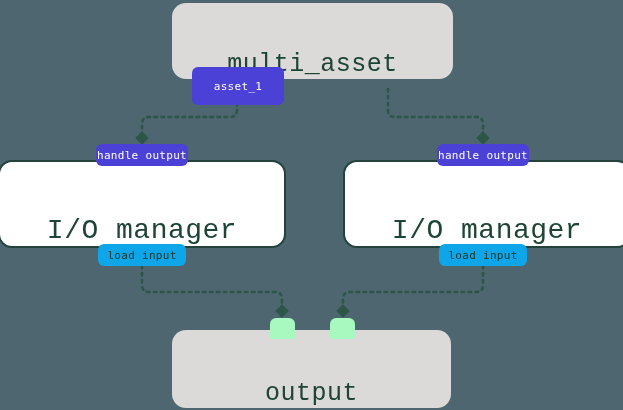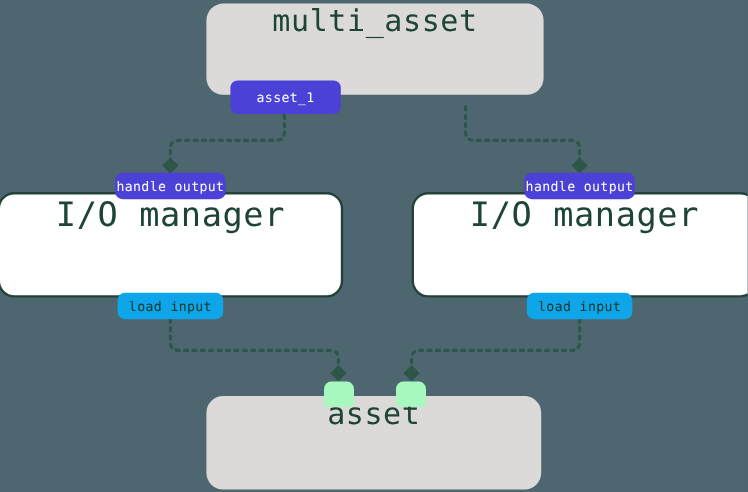--- a/index.html
+++ b/index.html
@@ -26,22 +26,23 @@
     width: 623px;
     height: 410px;
     pointer-events: none;
   }
 
   
   .node {
     position: absolute;
     box-sizing: border-box;
     display: flex;
-    align-items: flex-start;
+    align-items: flex-end;
     justify-content: center;
+    font-family: Liberation Mono, monospace;
   }
   .node-gray {
     background: #dbdad8;
     border-radius: 14px;
   }
   .node-white {
     background: #ffffff;
     border: 2px solid #23433a;
     border-radius: 14px;
   }
@@ -103,21 +104,21 @@
 
     <path d="M142,266 L142,285 Q142,292 149,292 L275,292 Q282,292 282,299 L282,311" fill="none" stroke="#2d5548" stroke-width="2.6" stroke-dasharray="2.6 4.4" stroke-linecap="round" marker-end="url(#diamond)"></path>
 
     <path d="M483,266 L483,285 Q483,292 476,292 L350,292 Q343,292 343,299 L343,311" fill="none" stroke="#2d5548" stroke-width="2.6" stroke-dasharray="2.6 4.4" stroke-linecap="round" marker-end="url(#diamond)"></path>
   </svg>
 
   <div class="node node-gray" style="left:172px; top:3px; width:281px; height:76px;">
     <span class="node-title">multi_asset</span>
   </div>
 
-  <div class="badge badge-purple" style="left:192px; top:67px; width:92px; height:28px;">
+  <div class="badge badge-purple" style="left:192px; top:67px; width:92px; height:38px;">
     <span>asset_1</span>
   </div>
 
 
   <div class="node node-white" style="left:-2px; top:160px; width:288px; height:88px;">
     <span class="node-title small">I/O manager</span>
   </div>
 
   <div class="badge badge-purple" style="left:96px; top:144px; width:92px; height:22px;">
     <span>handle output</span>
@@ -137,16 +138,16 @@
 
   <div class="badge badge-green" style="left:439px; top:244px; width:88px; height:22px;">
     <span>load input</span>
   </div>
 
   <div class="handle-square" style="left:270px; top:318px; width:25px; height:21px;"></div>
 
   <div class="handle-square" style="left:330px; top:318px; width:25px; height:21px;"></div>
 
   <div class="node node-gray" style="left:172px; top:330px; width:279px; height:78px;">
-    <span class="node-title">asset</span>
+    <span class="node-title">output</span>
   </div>
 
 </div>
 
 </body></html>

